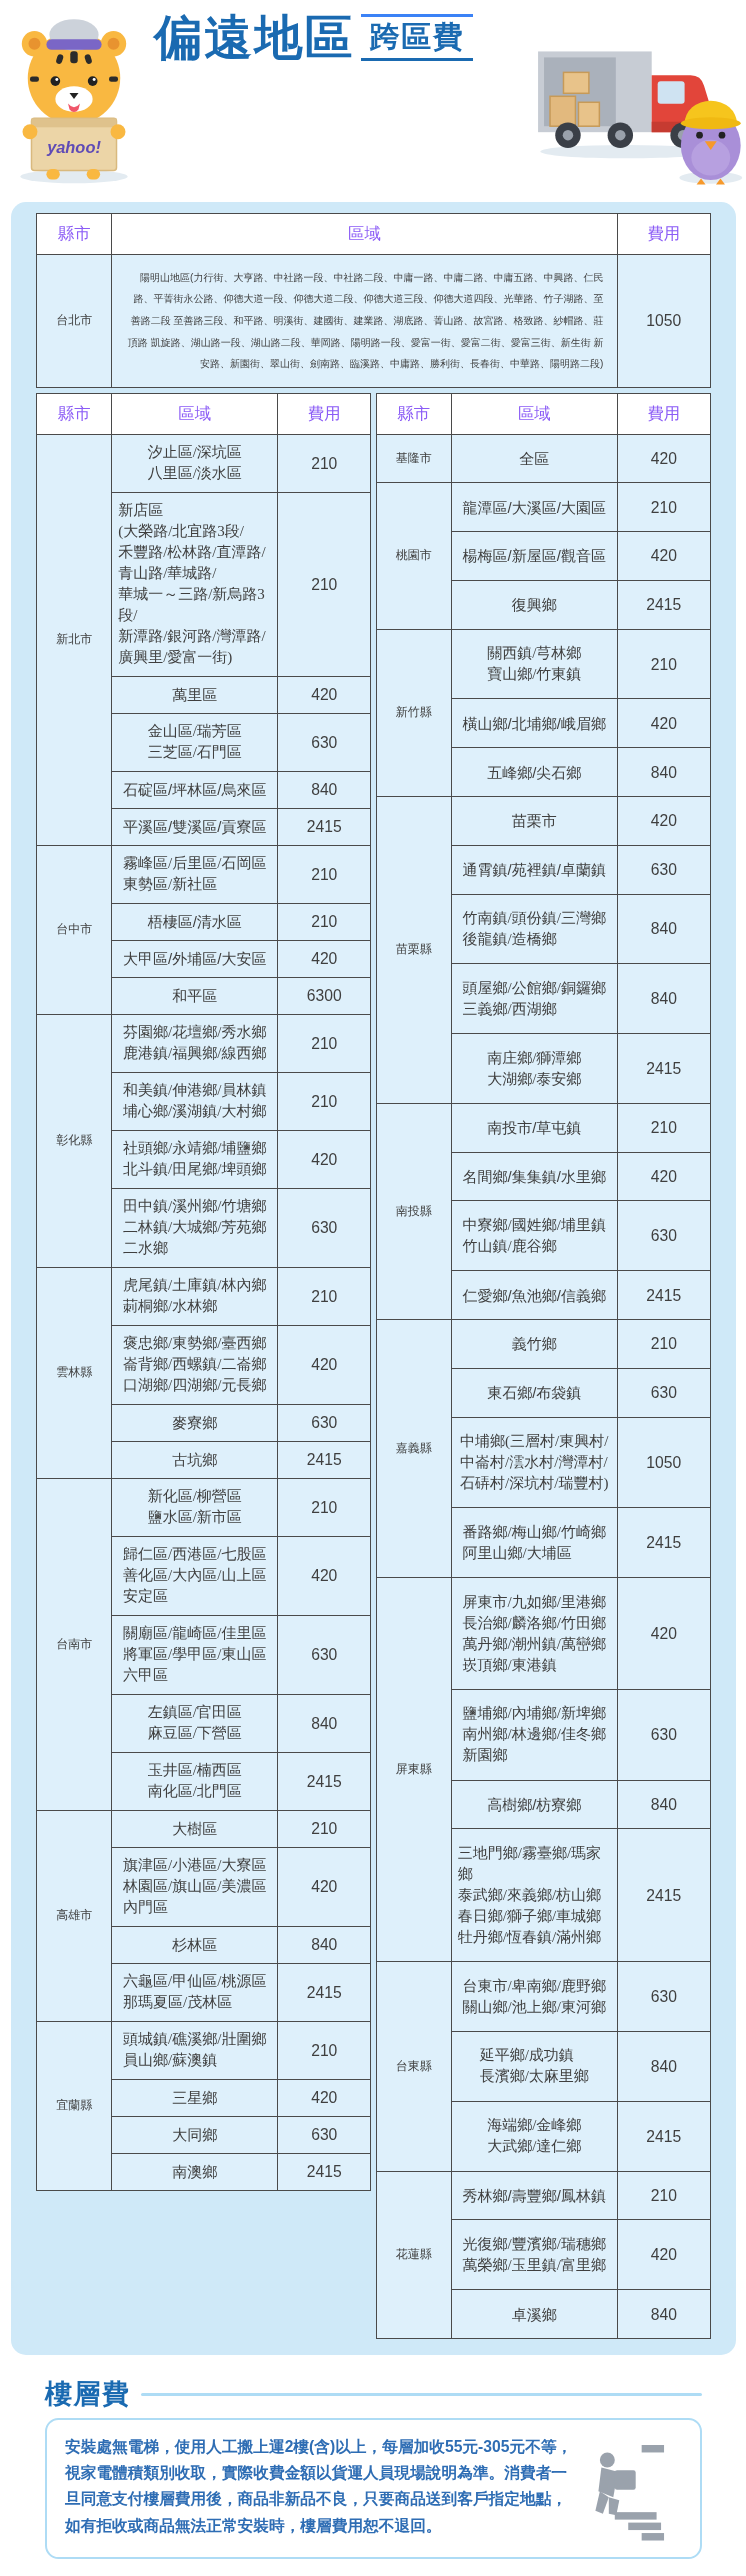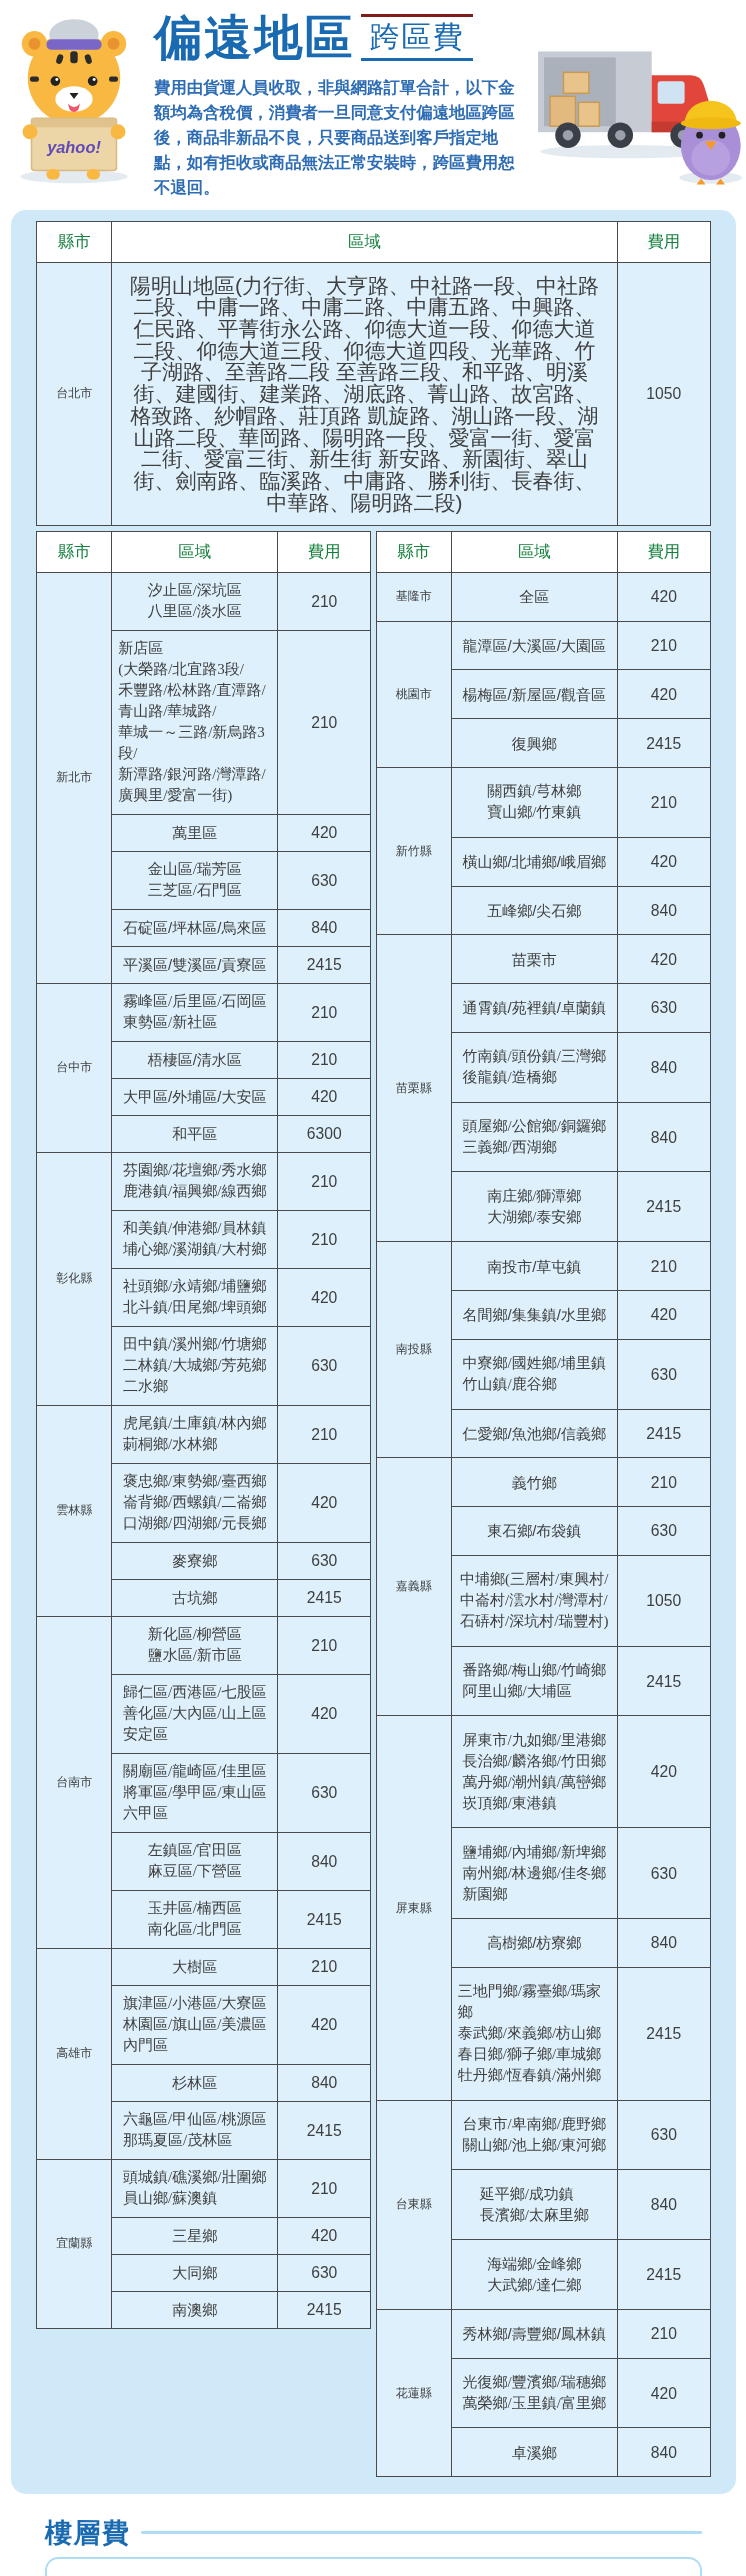--- a/index.html
+++ b/index.html
@@ -12,58 +12,58 @@
   }
   
   .header{display:flex;align-items:flex-start;padding:4.5px 1.5px 7.5px 3px;}
   .mascot{flex:0 0 142px;}
   .header-center{flex:1 1 auto;padding:3px 4.5px 0 9px;}
   .title-row{display:flex;align-items:center;margin-top:6px;}
   .title-main{
     font-size:48px;font-weight:bold;color:#1a6ab1;letter-spacing:2.2px;line-height:1;text-align:center;
   }
   .title-sub{
-    font-size:30px;font-weight:normal;color:#1a6ab1;letter-spacing:1.5px;
-    border-top:3px solid #7f1d1d;border-bottom:3px solid #1a6ab1;
+    font-size:30px;font-weight:bold;color:#1a6ab1;letter-spacing:1.5px;
+    border-top:3px solid #3b82f6;border-bottom:3px solid #1a6ab1;
     padding:5.2px 9px 6.7px 9px;margin-left:6px;line-height:1;
   }
   .header-desc{
     margin-top:13.4px;max-width:403px;
     font-size:16.4px;line-height:1.52;color:#2e6db4;font-weight:bold;
   }
   .truck-wrap{flex:0 0 217px;padding-top:27px;}
 
   
   .panel{
     margin:3px 11.2px 0 11.2px;
     background:#cfe9f8;
     border-radius:15px;
     padding:10.5px 25px 16.4px 25px;
   }
   table{border-collapse:collapse;width:100%;table-layout:fixed;}
   th{
     background:#ffffff;border:0.7px solid #4a4a4a;
-    font-size:16.4px;font-weight:normal;color:#15803d;
+    font-size:16.4px;font-weight:normal;color:#8b5cf6;
     padding:9px 4.5px;
   }
   td{
     border:0.7px solid #4a4a4a;background:#def0fb;
     font-size:15px;color:#3f3f3f;line-height:21px;
     vertical-align:middle;
   }
   td.county{text-align:center;font-size:12px;padding:6px 3px;}
   td.fee{text-align:center;font-size:15.7px;padding:6px 3px;}
   td.region{text-align:center;padding:7.5px 6px;}
   td.region .multi{display:inline-block;text-align:left;white-space:pre-line;font-family:Liberation Serif, serif;}
   td.region .single{display:inline-block;}
 
   .tbl-taipei .col-county{width:75px;}
   .tbl-taipei .col-fee{width:93px;}
   .tbl-taipei td.region{
-    text-align:center;padding:12px 13.4px;line-height:21.7px;font-size:21px;
+    text-align:right;padding:12px 13.4px;line-height:21.7px;font-size:10px;
   }
 
   .tables2{display:flex;gap:4.5px;margin-top:4.5px;align-items:flex-start;}
   .tables2 table{width:50%;}
   .half .col-county{width:75px;}
   .half .col-fee{width:93px;}
   .tbl-left td.region{padding:7.5px 6px;}
   .tbl-left td{line-height:21px;}
   .tbl-right td{line-height:21px;}
   .tbl-right td.region{padding:13.4px 6px;}
@@ -134,21 +134,20 @@
       <rect x="58" y="220" width="18" height="14" rx="7" fill="#f9b841"></rect>
       <rect x="112" y="220" width="18" height="14" rx="7" fill="#f9b841"></rect>
     </svg>
   </div>
 
   <div class="header-center">
     <div class="title-row">
       <span class="title-main">偏遠地區</span>
       <span class="title-sub">跨區費</span>
     </div>
-    <div class="header-desc">費用由貨運人員收取，非與網路訂單合計，以下金額均為含稅價，消費者一旦同意支付偏遠地區跨區後，商品非新品不良，只要商品送到客戶指定地點，如有拒收或商品無法正常安裝時，跨區費用恕不退回。</div>
   </div>
 
   <div class="truck-wrap">
     <svg width="217" height="157" viewBox="0 0 290 210">
       <ellipse cx="130" cy="160" rx="115" ry="9" fill="#e3ebf1"></ellipse>
 
       <rect x="12" y="26" width="152" height="108" fill="#c7ccd4"></rect>
       <rect x="20" y="34" width="96" height="92" fill="#aab1bb"></rect>
 
       <rect x="28" y="86" width="34" height="40" fill="#e2b97e" stroke="#c79a57" stroke-width="2"></rect>

